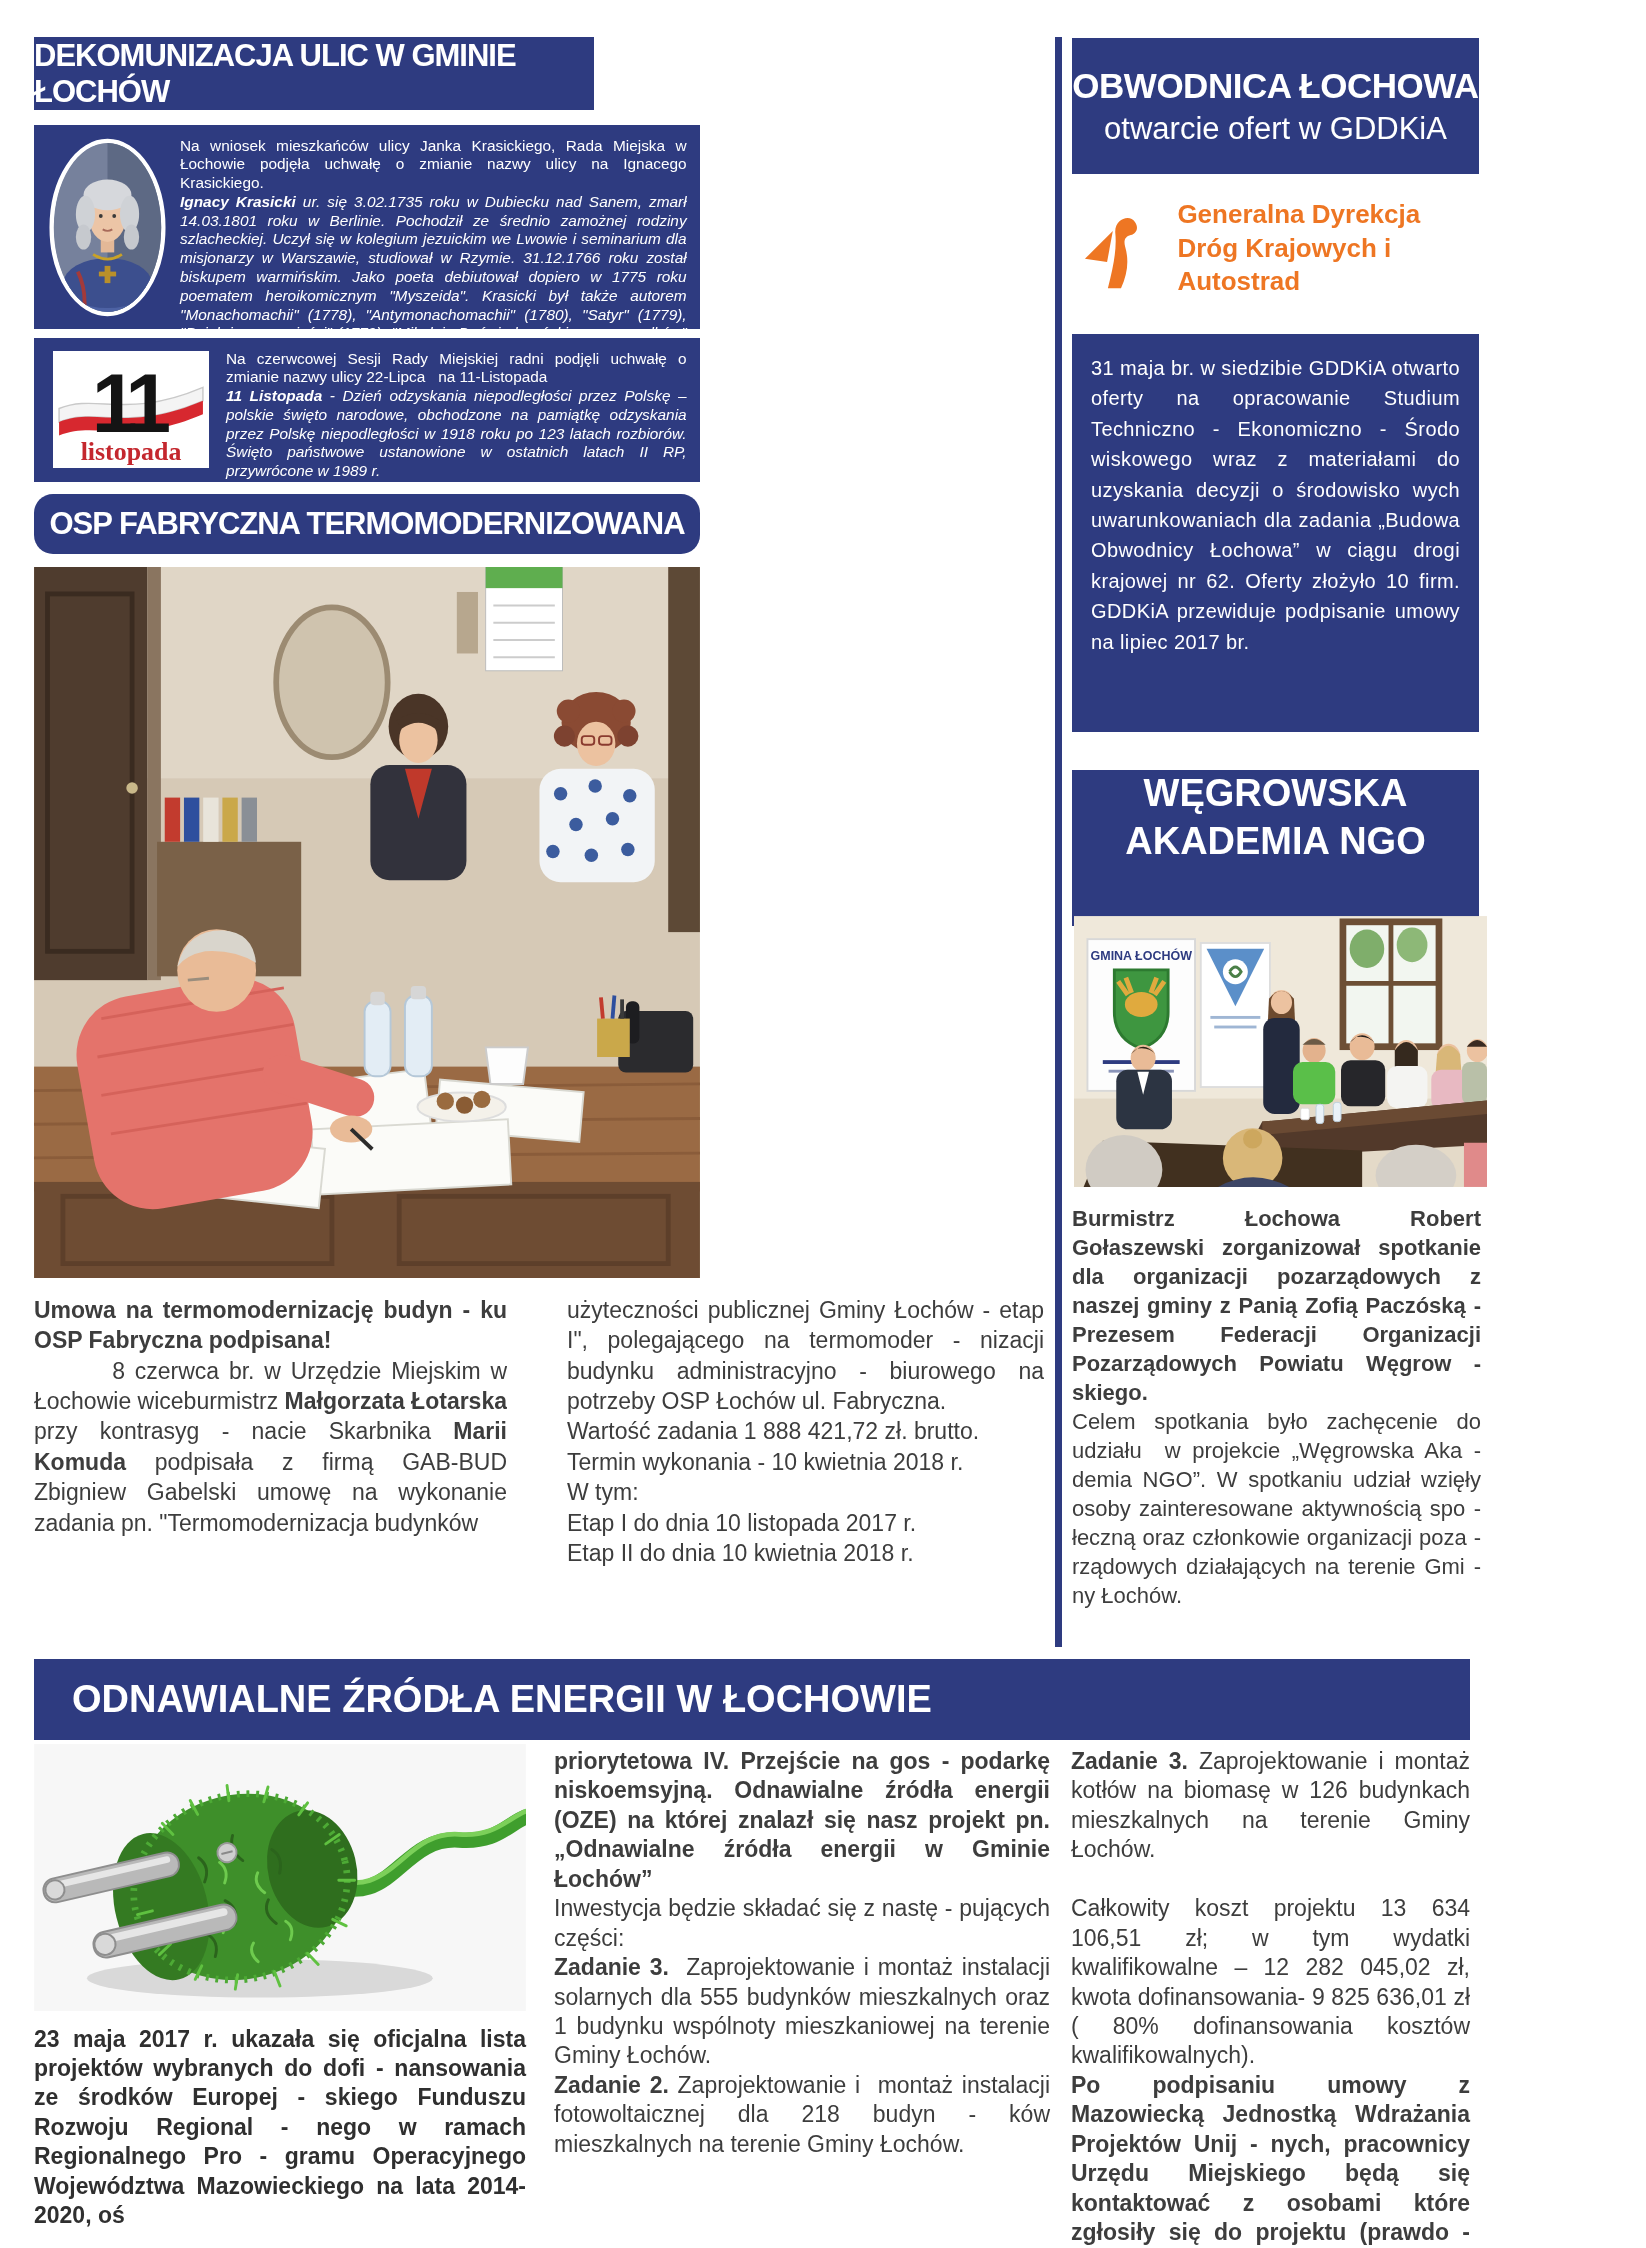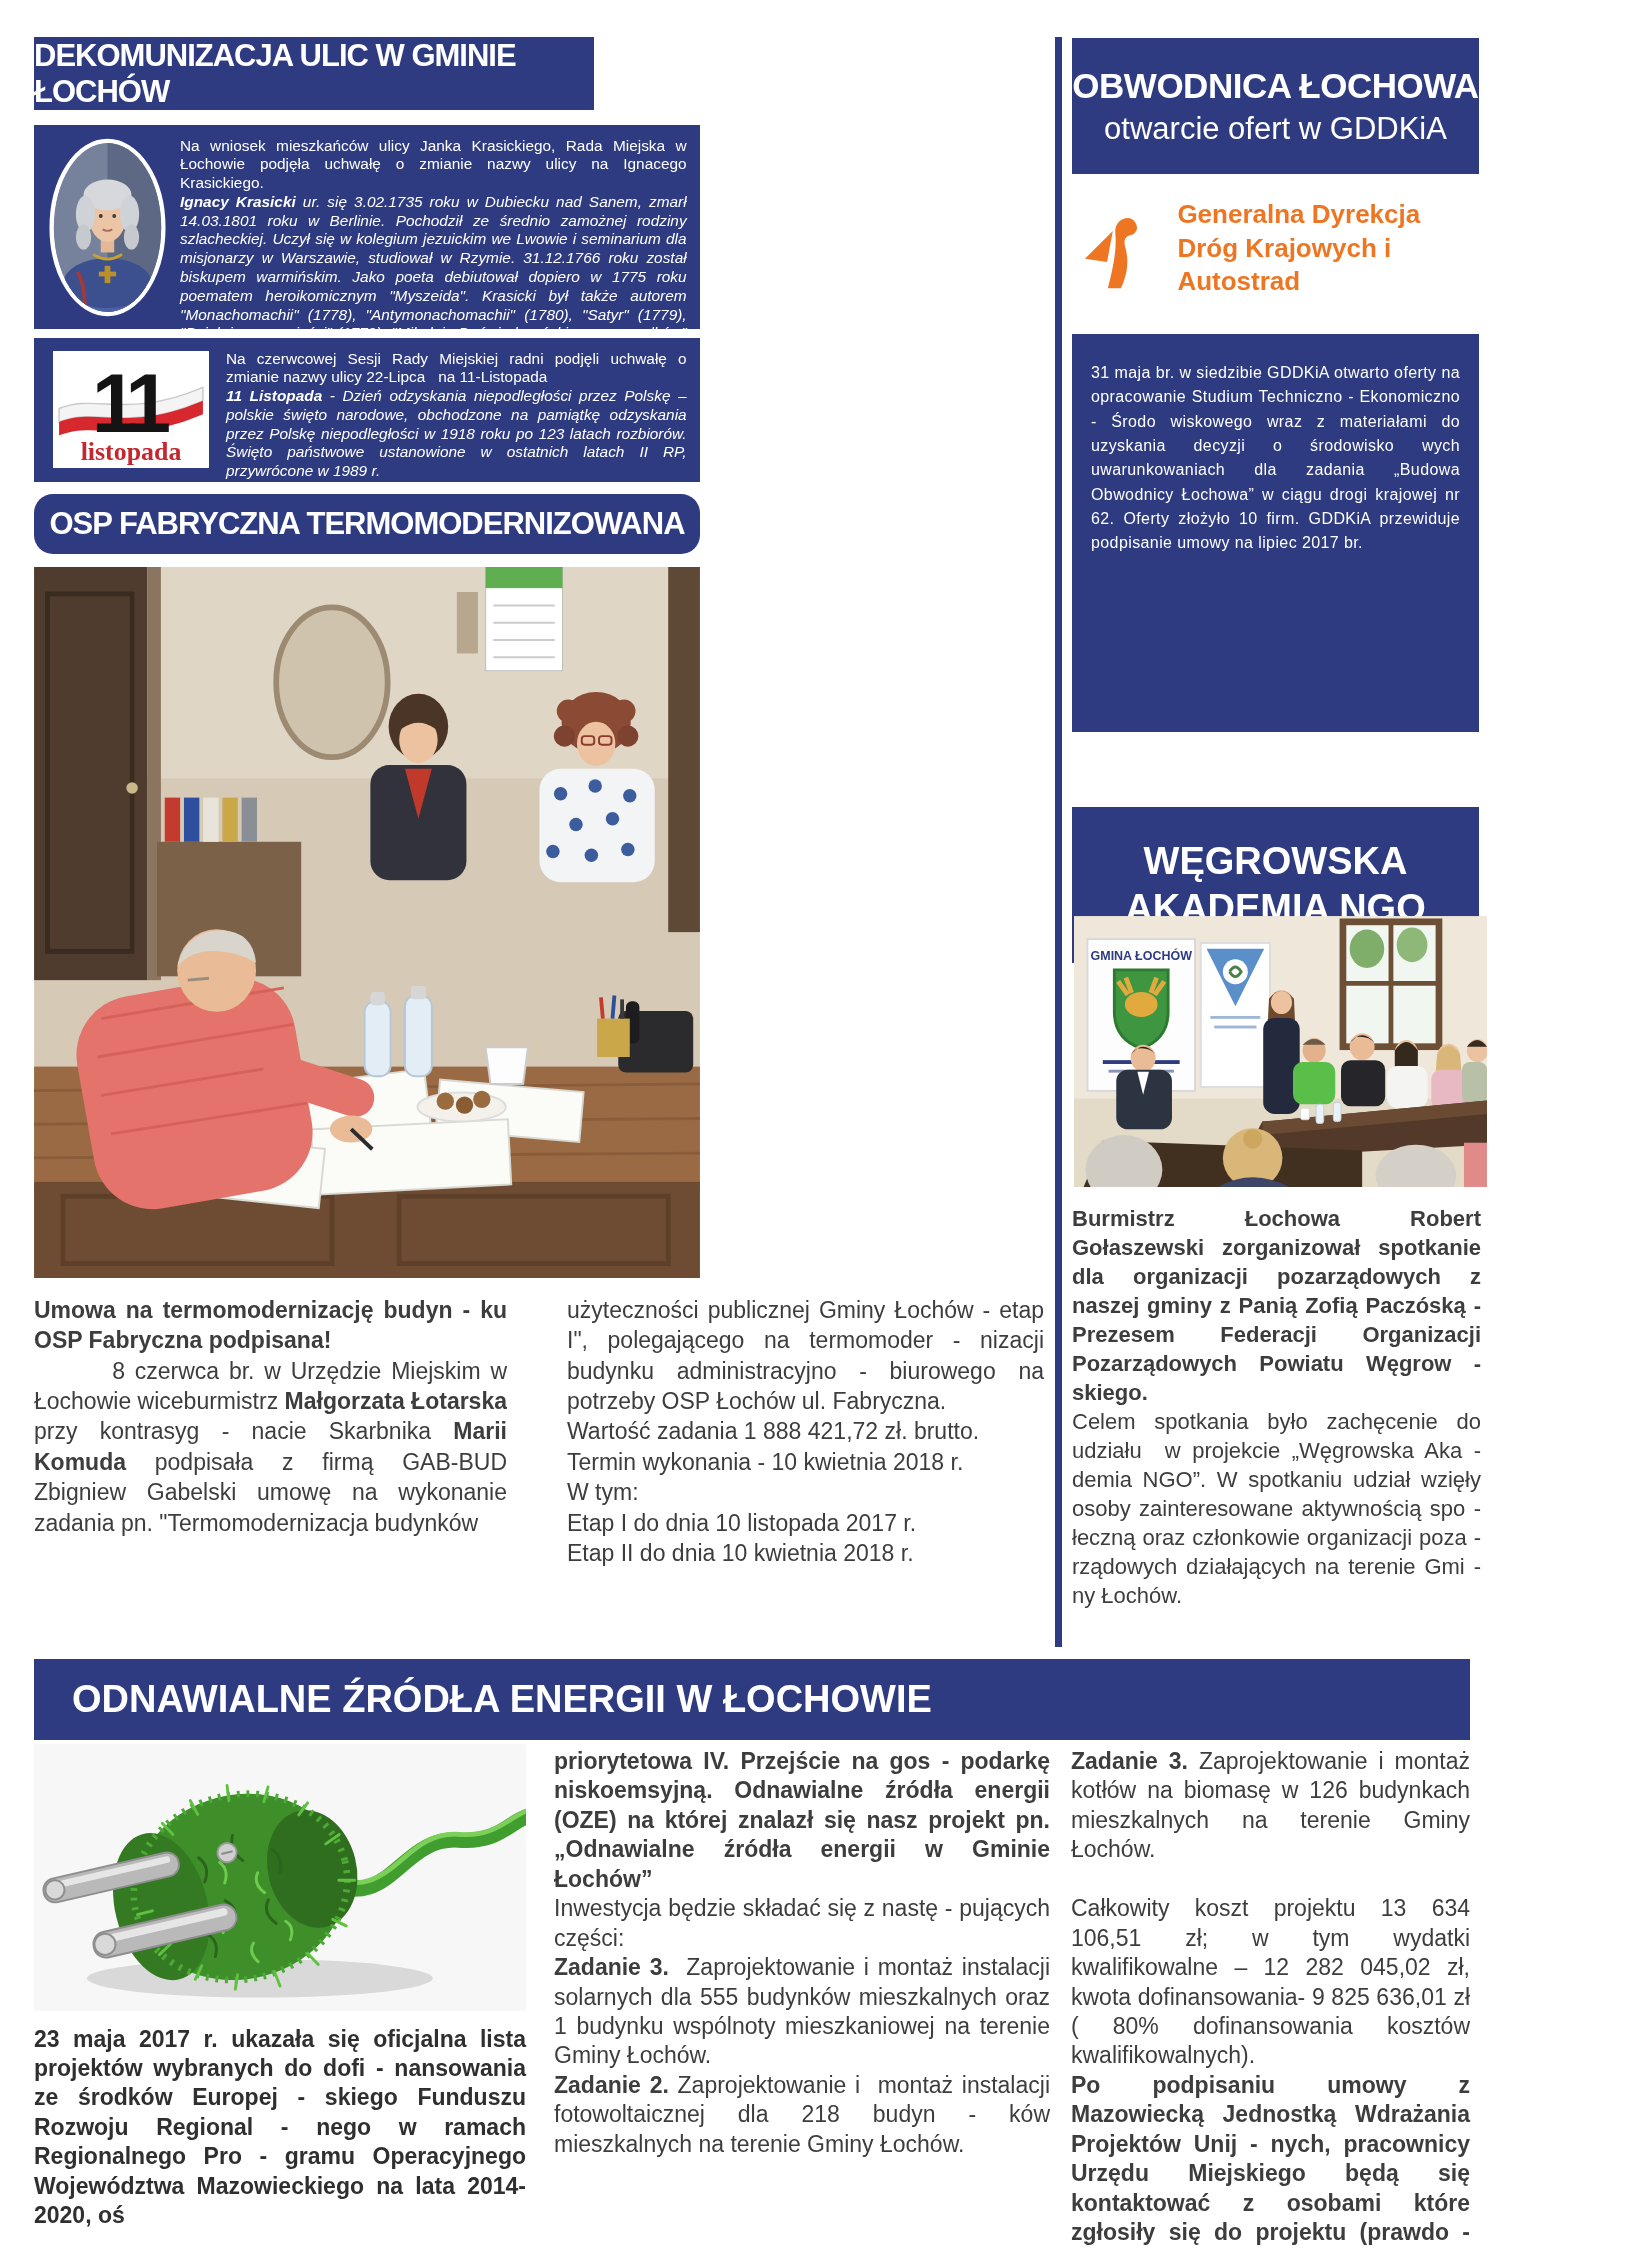--- a/index.html
+++ b/index.html
@@ -30,22 +30,22 @@
   .photo-osp{left:34px;top:567px;width:666px;height:711px;}
   .osp-col1{left:34px;top:1295px;width:473px;height:341px;font-size:23px;line-height:1.32;overflow:hidden;}
   .osp-col2{left:567px;top:1295px;width:477px;height:341px;font-size:23px;line-height:1.32;overflow:hidden;}
 
   .divider{left:1055px;top:37px;width:6.7px;height:1610px;background:var(--navy);}
   .box-obwodnica{left:1072px;top:38px;width:407px;height:136px;display:flex;flex-direction:column;align-items:center;justify-content:center;line-height:1.3;}
   .obwodnica-title{font-size:35px;font-weight:bold;letter-spacing:-0.5px;}
   .obwodnica-sub{font-size:31px;font-weight:normal;}
   .gddkia{left:1080px;top:192px;width:403px;height:113px;display:flex;align-items:center;gap:15.4px;}
   .gddkia-text{color:var(--orange);font-weight:bold;font-size:26px;line-height:1.3;}
-  .box-31maja{left:1072px;top:334px;width:407px;height:398px;padding:27px 19px;font-size:16px;line-height:1.52;letter-spacing:0.4px;overflow:hidden;}
-  .box-wegrowska{left:1072px;top:770px;width:407px;height:156px;display:flex;flex-direction:column;align-items:center;justify-content:center;font-weight:bold;font-size:38px;line-height:1.25;margin-top:37px;}
+  .box-31maja{left:1072px;top:334px;width:407px;height:398px;padding:19px 19px;font-size:20px;line-height:1.52;letter-spacing:0.4px;overflow:hidden;}
+  .box-wegrowska{left:1072px;top:770px;width:407px;height:156px;display:flex;flex-direction:column;align-items:center;justify-content:flex-start;font-weight:bold;font-size:38px;line-height:1.25;}
   .photo-ngo{left:1074px;top:916px;width:413px;height:271px;}
   .ngo-text{left:1072px;top:1204px;width:409px;height:437px;font-size:22px;line-height:1.32;overflow:hidden;}
 
   .bar3{left:34px;top:1659px;width:1436px;height:81px;font-size:38px;justify-content:flex-start;padding-left:38px;box-sizing:border-box;}
   .bot-col1{left:34px;top:1744px;width:492px;}
   .bot-col1-text{margin-top:9.6px;font-size:23px;line-height:1.28;color:#2f2f2f;}
   .bot-col2{left:554px;top:1747px;width:496px;font-size:23px;line-height:1.28;}
   .bot-col3{left:1071px;top:1747px;width:399px;font-size:23px;line-height:1.28;}
 </style>
 </head>

